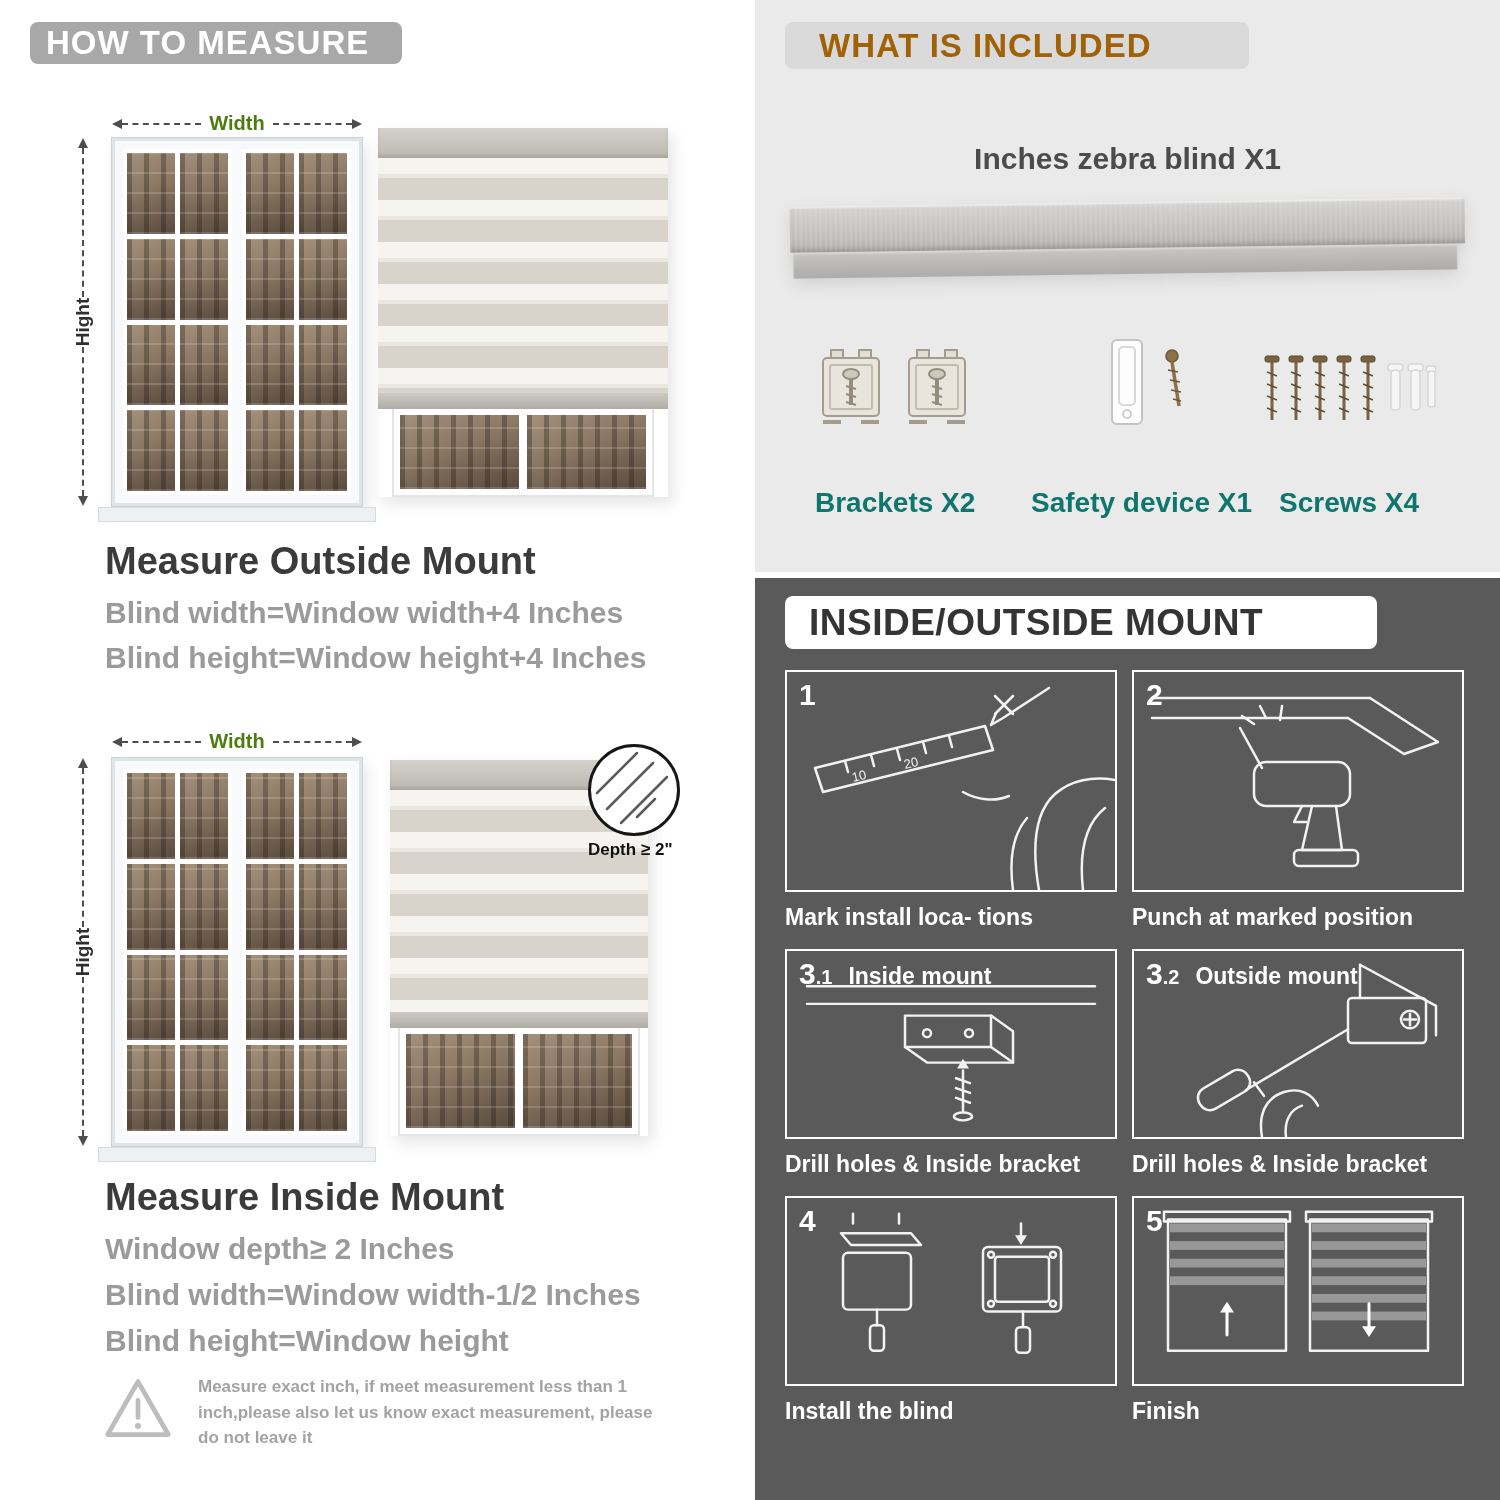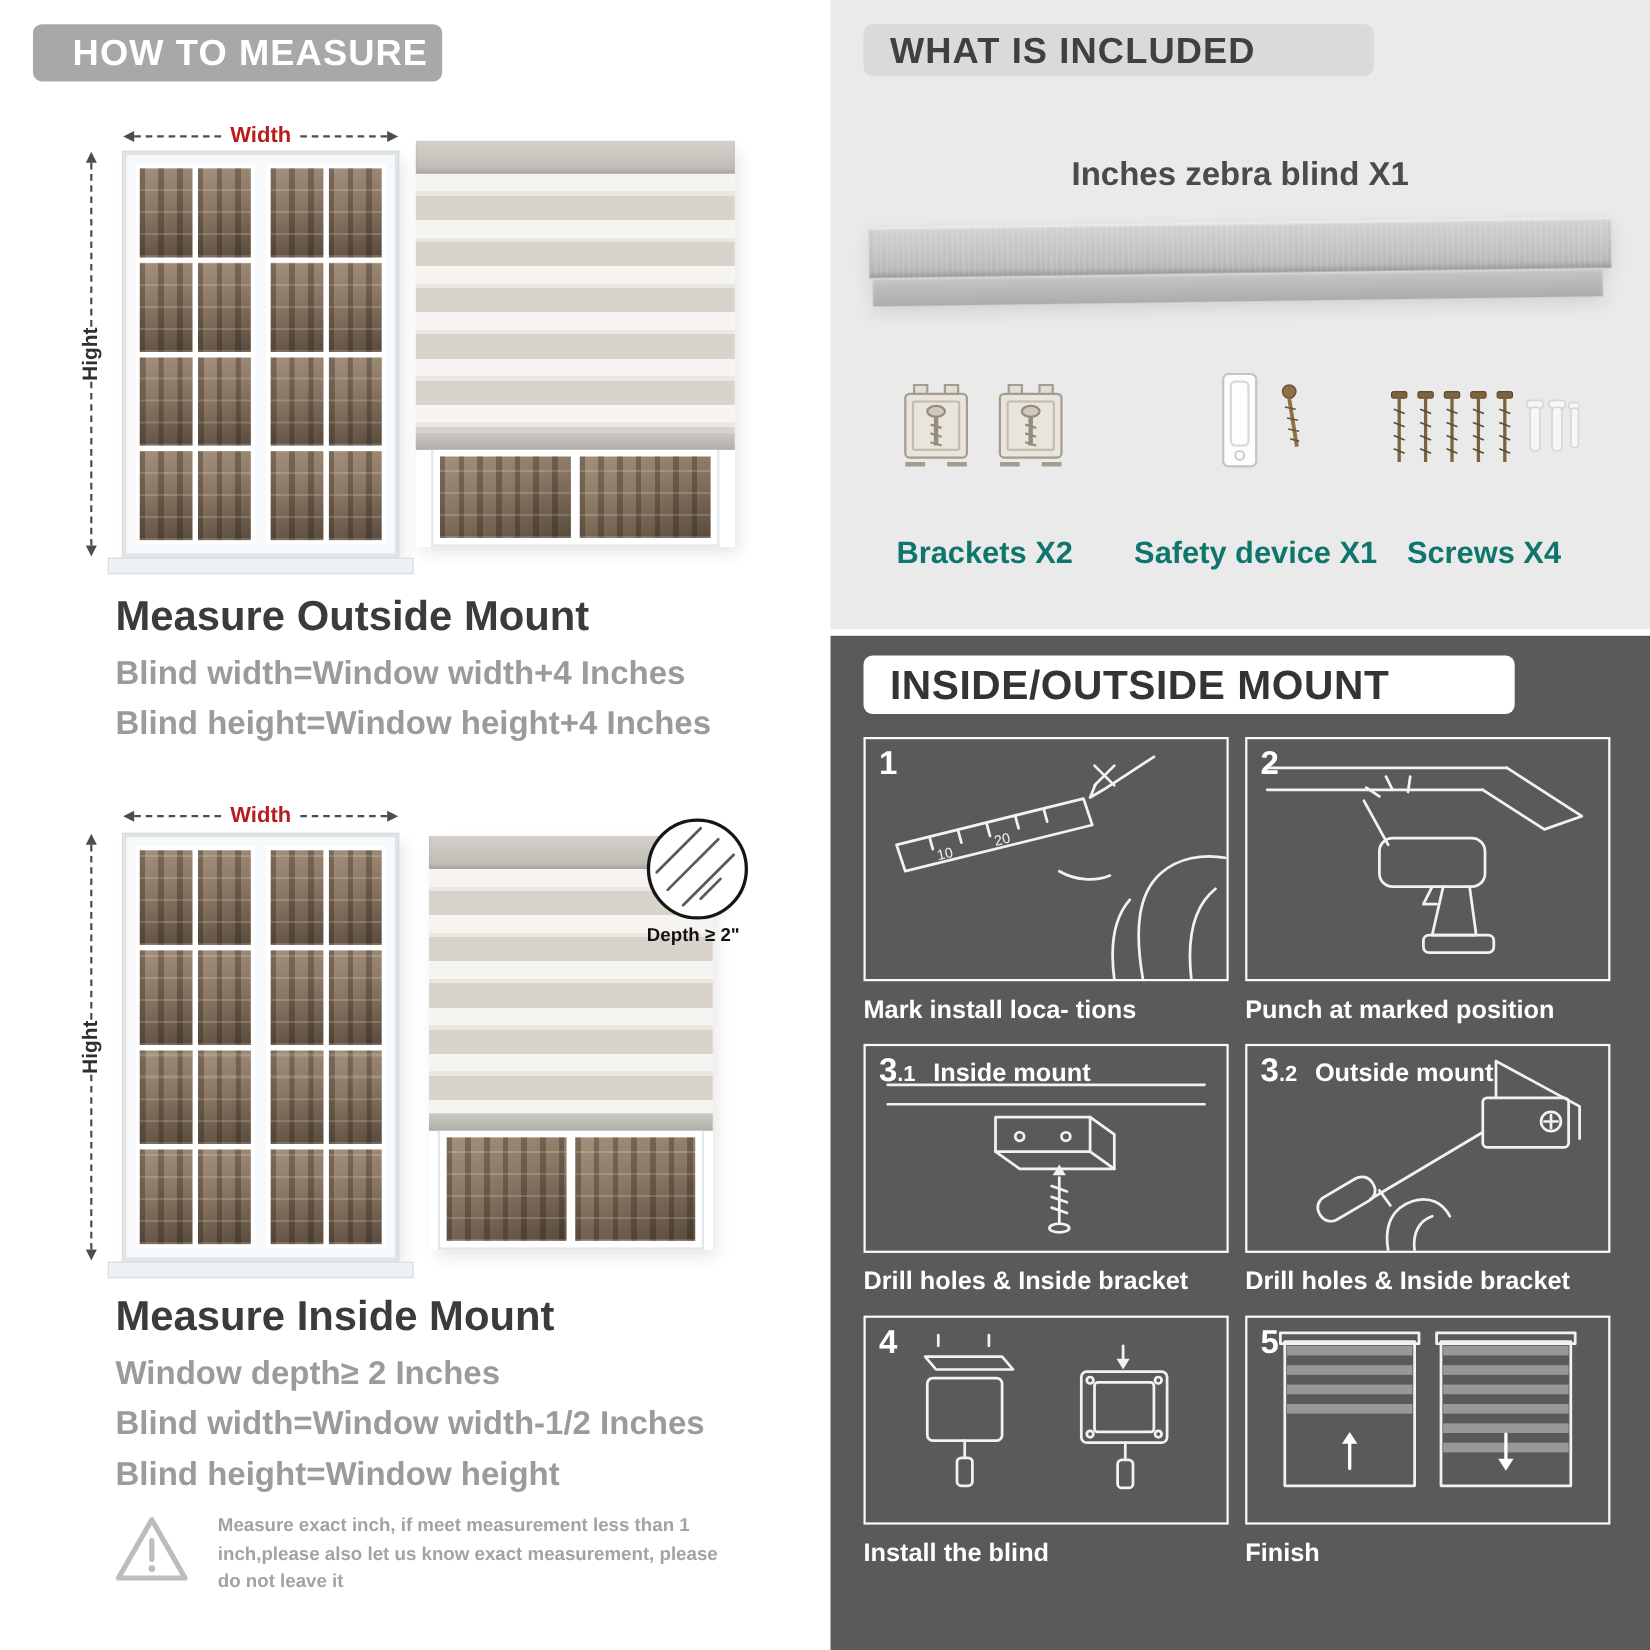--- a/index.html
+++ b/index.html
@@ -2,29 +2,29 @@
 <html><head>
 <meta charset="utf-8">
 <style>
   * { margin:0; padding:0; box-sizing:border-box; }
   body { background:#fff; font-family:"Liberation Sans", sans-serif; }
   .page { position:relative; width:1500px; height:1500px; background:#ffffff; overflow:hidden; }
 
   
   .left { position:absolute; left:0; top:0; width:750px; height:1500px; background:#fff; }
   .pill { border-radius:8px; font-weight:bold; display:flex; align-items:center; letter-spacing:1px; }
-  .pill-gray { position:absolute; left:30px; top:22px; width:372px; height:52px; background:#a8a8a8; color:#fff; font-size:33px; padding-left:36px; }
+  .pill-gray { position:absolute; left:30px; top:22px; width:372px; height:42px; background:#a8a8a8; color:#fff; font-size:33px; padding-left:16px; }
 
   .fig { position:absolute; left:60px; width:650px; }
   .fig1 { top:100px; height:430px; }
   .fig2 { top:718px; height:445px; }
 
   .harrow { position:absolute; display:flex; align-items:center; }
   .harrow .dashline { flex:1; border-top:2px dashed #4d4d4d; height:0; }
-  .harrow .lbl { font-size:20px; font-weight:bold; color:#b91c1c; padding:0 8px; }
+  .harrow .lbl { font-size:20px; font-weight:bold; color:#4d7c0f; padding:0 8px; }
   .tri { width:0; height:0; }
   .tri-l { border-top:5px solid transparent; border-bottom:5px solid transparent; border-right:10px solid #4d4d4d; }
   .tri-r { border-top:5px solid transparent; border-bottom:5px solid transparent; border-left:10px solid #4d4d4d; }
   .tri-u { border-left:5px solid transparent; border-right:5px solid transparent; border-bottom:10px solid #4d4d4d; }
   .tri-d { border-left:5px solid transparent; border-right:5px solid transparent; border-top:10px solid #4d4d4d; }
 
   .varrow { position:absolute; display:flex; flex-direction:column; align-items:center; width:22px; }
   .varrow .vdash { flex:1; border-left:2px dashed #4d4d4d; width:0; }
   .varrow .vlbl { transform:rotate(-90deg); font-size:19px; font-weight:bold; color:#2f2f2f; white-space:nowrap; margin:14px 0; }
 
@@ -52,21 +52,21 @@
 
   .h2 { position:absolute; left:105px; font-size:38px; font-weight:bold; color:#3b3b3b; }
   .gline { position:absolute; left:105px; font-size:30px; font-weight:bold; color:#9b9b9b; }
 
   .warnbox { position:absolute; left:100px; top:1374px; width:575px; display:flex; gap:22px; }
   .warn-tri { flex:0 0 76px; }
   .warn-text { font-size:17px; font-weight:bold; color:#a3a3a3; line-height:1.5; width:470px; }
 
   
   .included { position:absolute; left:755px; top:0; width:745px; height:572px; background:#eaeaea; }
-  .pill-light { position:absolute; left:30px; top:22px; width:464px; height:47px; background:#dadada; color:#404040; font-size:33px; padding-left:24px; }
+  .pill-light { position:absolute; left:30px; top:22px; width:464px; height:47px; background:#dadada; color:#a16207; font-size:33px; padding-left:34px; }
   .product-label { position:absolute; left:0; top:142px; width:100%; text-align:center; font-size:30px; font-weight:bold; color:#4b4b4b; }
   .headrail { position:absolute; left:35px; top:202px; width:675px; transform:rotate(-0.8deg); filter:drop-shadow(0 6px 8px rgba(0,0,0,.10)); }
   .headrail-top { height:46px; background:
       repeating-linear-gradient(90deg, rgba(255,255,255,.10) 0 2px, transparent 2px 5px),
       linear-gradient(180deg,#d4d3d1 0%,#c0bfbd 70%,#b2b1af 100%);
     box-shadow:inset 0 2px 2px rgba(255,255,255,.6), inset 0 -3px 4px rgba(0,0,0,.14); }
   .headrail-lip { height:26px; margin:0 8px 0 3px; background:linear-gradient(180deg,#c7c6c4 0%,#adacaa 100%); box-shadow:inset 0 2px 2px rgba(255,255,255,.35); }
   .inc-icons { position:absolute; left:0; top:330px; width:745px; height:150px; }
   .inc-brackets { position:absolute; left:60px; top:12px; display:flex; gap:14px; }
   .inc-safety { position:absolute; left:335px; top:6px; }

